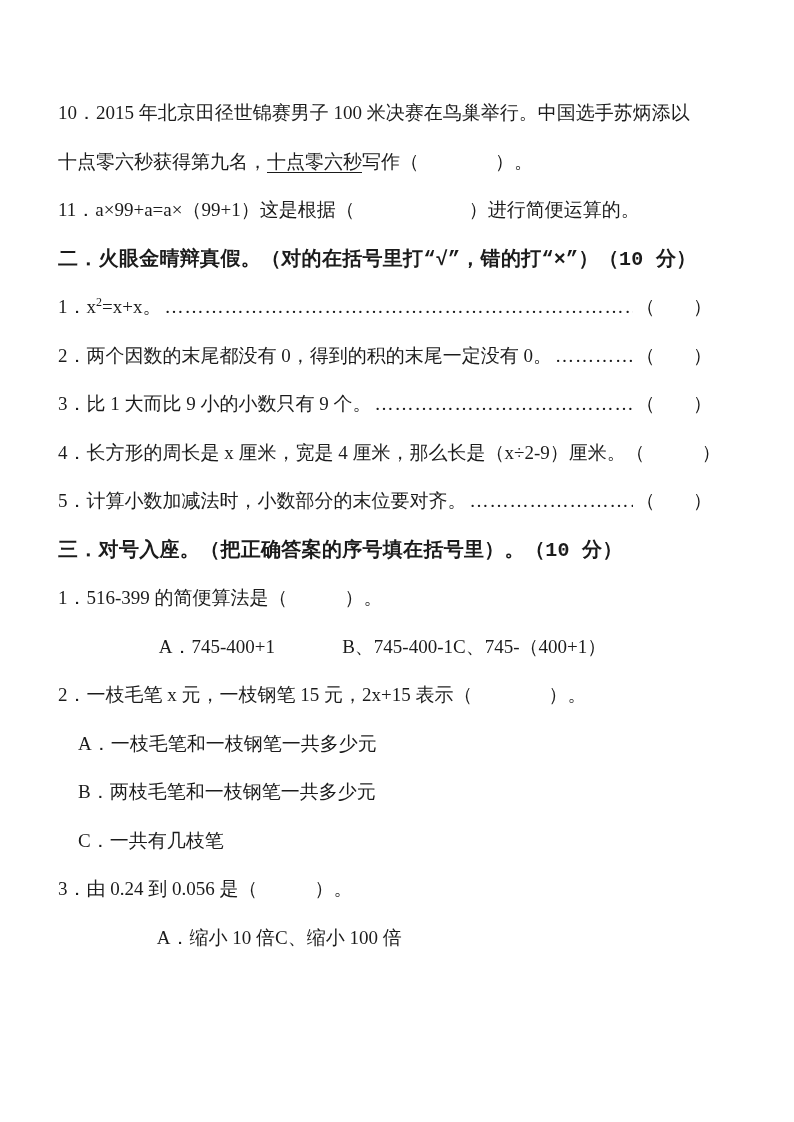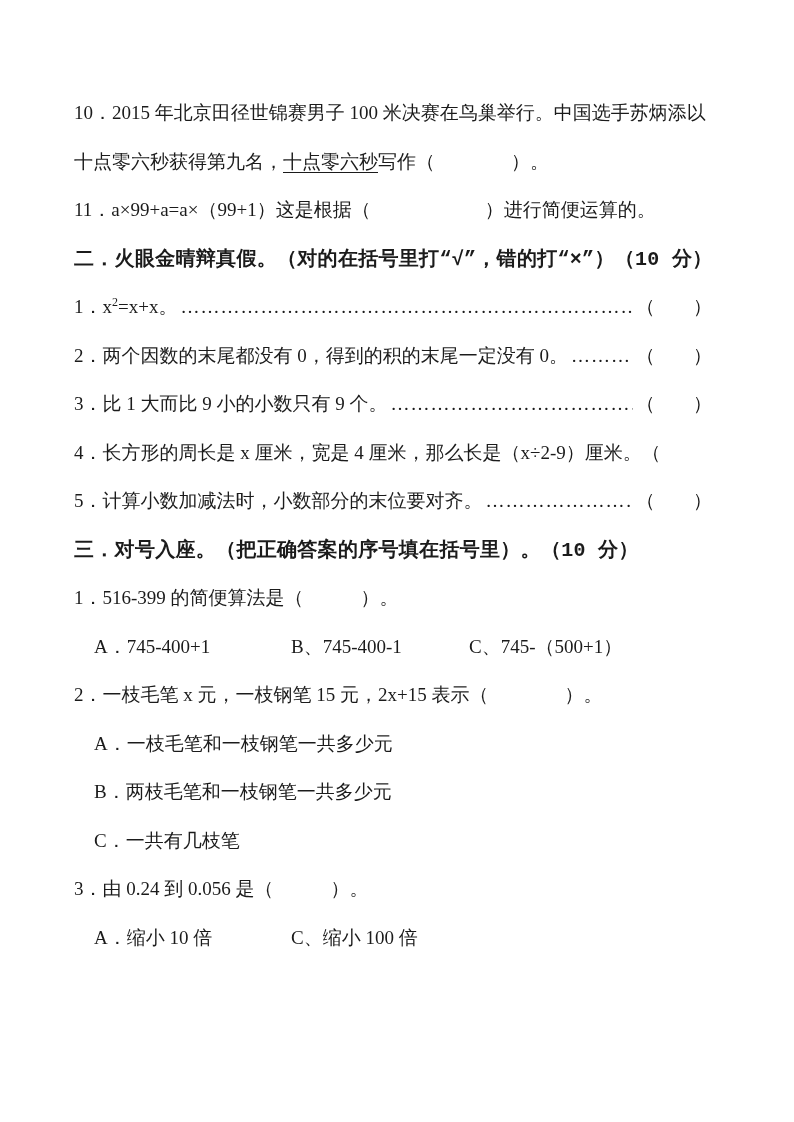--- a/index.html
+++ b/index.html
@@ -4,36 +4,36 @@
 <style>
   html,body{margin:0;padding:0;}
   body{
     width:794px;height:1122px;overflow:hidden;
     background:#ffffff;color:#1b1b1b;
     font-family:"Liberation Serif","DejaVu Serif",serif;
     font-size:19px;
   }
   .sheet{
     box-sizing:border-box;width:794px;height:1122px;
-    padding:89px 82px 0 74px;background:#ffffff;
+    padding:89px 82px 0 58px;background:#ffffff;
   }
   .line{
     height:48.5px;display:flex;align-items:center;
     white-space:nowrap;overflow:hidden;
   }
   .heading{
     font-family:Liberation Mono, monospace;
     font-weight:700;font-size:20px;letter-spacing:.3px;
   }
   .dots{flex:1 1 auto;overflow:hidden;margin:0 3px;letter-spacing:1px;}
   .spacer{flex:1 1 auto;}
   .bracket{flex:0 0 auto;}
   .ul{text-decoration:underline;text-underline-offset:4px;}
   sup{font-size:12px;line-height:0;vertical-align:super;}
-  .indent{padding-left:20px;}
+  .indent{padding-left:20px;text-align:right;}
   .optrow .o-a{display:inline-block;width:197px;}
   .optrow .o-b{display:inline-block;width:178px;}
   .optrow3 .o-a{display:inline-block;width:197px;}
   .optrow3 .o-b{display:inline-block;width:200px;}
 </style>
 </head>
 <body>
 
 <div class="sheet">
 
@@ -92,21 +92,21 @@
   <div class="line heading">
     <span>三．对号入座。（把正确答案的序号填在括号里）。（10 分）</span>
   </div>
 
   <div class="line">
     <span>1．516-399 的简便算法是（　　　）。</span>
   </div>
   <div class="line optrow indent">
     <span class="o-a">A．745-400+1</span>
     <span class="o-b">B、745-400-1</span>
-    <span class="o-c">C、745-（500+1）</span>
+    <span class="o-c">C、745-（400+1）</span>
   </div>
 
   <div class="line">
     <span>2．一枝毛笔 x 元，一枝钢笔 15 元，2x+15 表示（　　　　）。</span>
   </div>
   <div class="line indent">
     <span>A．一枝毛笔和一枝钢笔一共多少元</span>
   </div>
   <div class="line indent">
     <span>B．两枝毛笔和一枝钢笔一共多少元</span>

